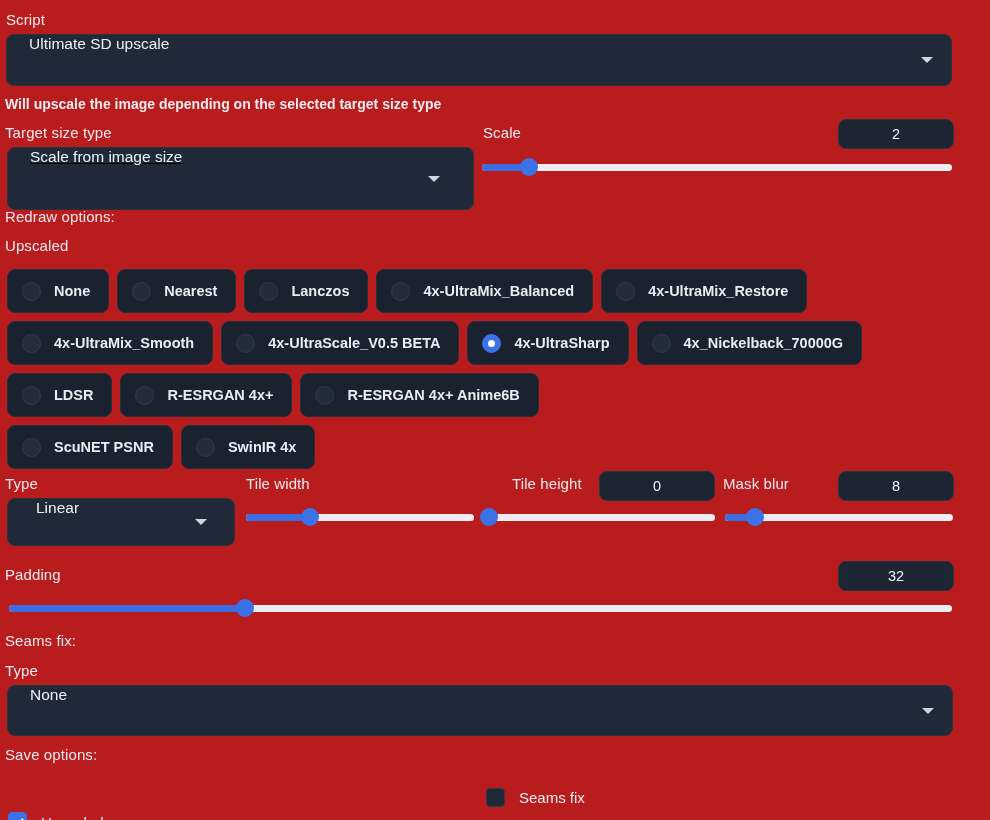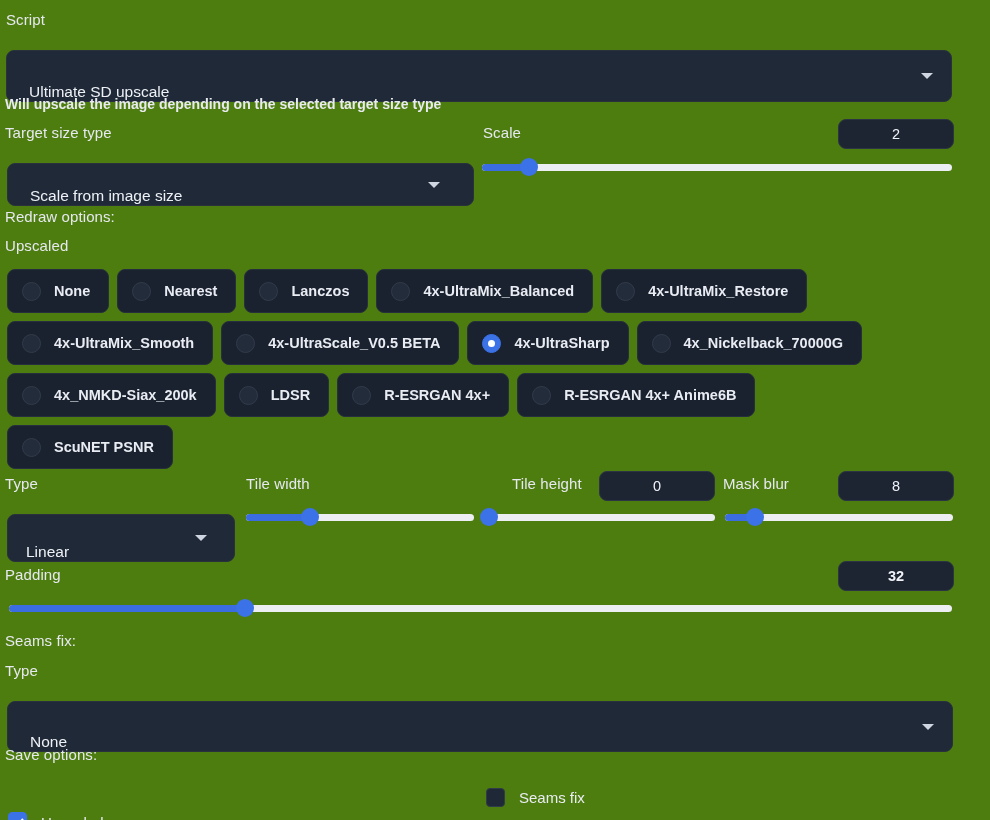--- a/index.html
+++ b/index.html
@@ -9,21 +9,21 @@
     width: 990px;
     height: 820px;
     background: #0b0f19;
     font-family: "Liberation Sans", sans-serif;
     overflow: hidden;
   }
   #root {
     position: relative;
     width: 990px;
     height: 820px;
-    background: #4d7c0f;
+    background: #b91c1c;
     padding: 0;
   }
 
   
   .lbl {
     color: #e6e9ef;
     font-size: 15px;
     line-height: 18px;
     letter-spacing: 0.1px;
     white-space: nowrap;
@@ -35,24 +35,23 @@
     line-height: 16px;
   }
 
   
   .dd {
     background: #1f2937;
     border: 1px solid #29313f;
     border-radius: 8px;
     position: relative;
     display: flex;
-    align-items: flex-end;
+    align-items: flex-start;
     padding-left: 22px;
     cursor: pointer;
-    margin-top: 16px;
   }
   .dd .dd-val {
     color: #eef1f6;
     font-size: 15.5px;
     white-space: nowrap;
   }
   .dd .arrow {
     position: absolute;
     right: 18px;
     top: 50%;
@@ -193,21 +192,21 @@
 
   <div class="dd" style="position:absolute;left:6px;top:34px;width:946px;height:52px;">
     <span class="dd-val">Ultimate SD upscale</span>
     <span class="arrow"></span>
   </div>
 
   <div class="desc" style="position:absolute;left:5px;top:96px;">Will upscale the image depending on the selected target size type</div>
 
   <div class="lbl" style="position:absolute;left:5px;top:124px;">Target size type</div>
 
-  <div class="dd" style="position:absolute;left:7px;top:147px;width:467px;height:43px;">
+  <div class="dd" style="position:absolute;left:7px;top:147px;width:467px;height:63px;text-decoration:underline;">
     <span class="dd-val">Scale from image size</span>
     <span class="arrow" style="right:33px;"></span>
   </div>
 
   <div class="lbl" style="position:absolute;left:483px;top:124px;">Scale</div>
 
   <div class="numbox" style="position:absolute;left:838px;top:119px;width:116px;height:30px;">2</div>
 
   <div class="slider" id="sl-scale" style="position:absolute;left:482px;top:159px;width:470px;">
     <div class="track"></div>
@@ -256,46 +255,46 @@
           <span class="ptxt">4x-UltraSharp</span>
         </div>
         <div class="pill">
           <span class="rdot"></span>
           <span class="ptxt">4x_Nickelback_70000G</span>
         </div>
       </div>
       <div class="radio-row">
         <div class="pill">
           <span class="rdot"></span>
-          <span class="ptxt">4x_NMKD-Siax_200k</span>
-        </div>
-        <div class="pill">
-          <span class="rdot"></span>
           <span class="ptxt">LDSR</span>
         </div>
         <div class="pill">
           <span class="rdot"></span>
           <span class="ptxt">R-ESRGAN 4x+</span>
         </div>
         <div class="pill">
           <span class="rdot"></span>
           <span class="ptxt">R-ESRGAN 4x+ Anime6B</span>
         </div>
       </div>
       <div class="radio-row">
         <div class="pill">
           <span class="rdot"></span>
           <span class="ptxt">ScuNET PSNR</span>
         </div>
+        <div class="pill">
+          <span class="rdot"></span>
+          <span class="ptxt">SwinIR 4x</span>
+        </div>
       </div>
     </div>
 
   <div class="lbl" style="position:absolute;left:5px;top:475px;">Type</div>
 
-  <div class="dd" style="position:absolute;left:7px;top:498px;width:228px;height:48px;padding-left:18px;">
+  <div class="dd" style="position:absolute;left:7px;top:498px;width:228px;height:48px;padding-left:28px;">
     <span class="dd-val">Linear</span>
     <span class="arrow" style="right:27px;"></span>
   </div>
 
   <div class="lbl" style="position:absolute;left:246px;top:475px;">Tile width</div>
   <div class="slider" id="sl-tilew" style="position:absolute;left:246px;top:509px;width:228px;">
     <div class="track"></div>
     <div class="fill" style="width: 28%;"></div>
     <div class="knob" style="left: 28%;"></div>
   </div>
@@ -310,21 +309,21 @@
 
   <div class="lbl" style="position:absolute;left:723px;top:475px;">Mask blur</div>
   <div class="numbox" style="position:absolute;left:838px;top:471px;width:116px;height:30px;">8</div>
   <div class="slider" id="sl-mask" style="position:absolute;left:725px;top:509px;width:228px;">
     <div class="track"></div>
     <div class="fill" style="width: 13%;"></div>
     <div class="knob" style="left: 13%;"></div>
   </div>
 
   <div class="lbl" style="position:absolute;left:5px;top:566px;">Padding</div>
-  <div class="numbox" style="position:absolute;left:838px;top:561px;width:116px;height:30px;font-weight:bold;">32</div>
+  <div class="numbox" style="position:absolute;left:838px;top:561px;width:116px;height:30px;">32</div>
   <div class="slider" id="sl-pad" style="position:absolute;left:9px;top:600px;width:943px;">
     <div class="track"></div>
     <div class="fill" style="width: 25%;"></div>
     <div class="knob" style="left: 25%;"></div>
   </div>
 
   <div class="lbl" style="position:absolute;left:5px;top:632px;">Seams fix:</div>
 
   <div class="lbl" style="position:absolute;left:5px;top:662px;">Type</div>
 

